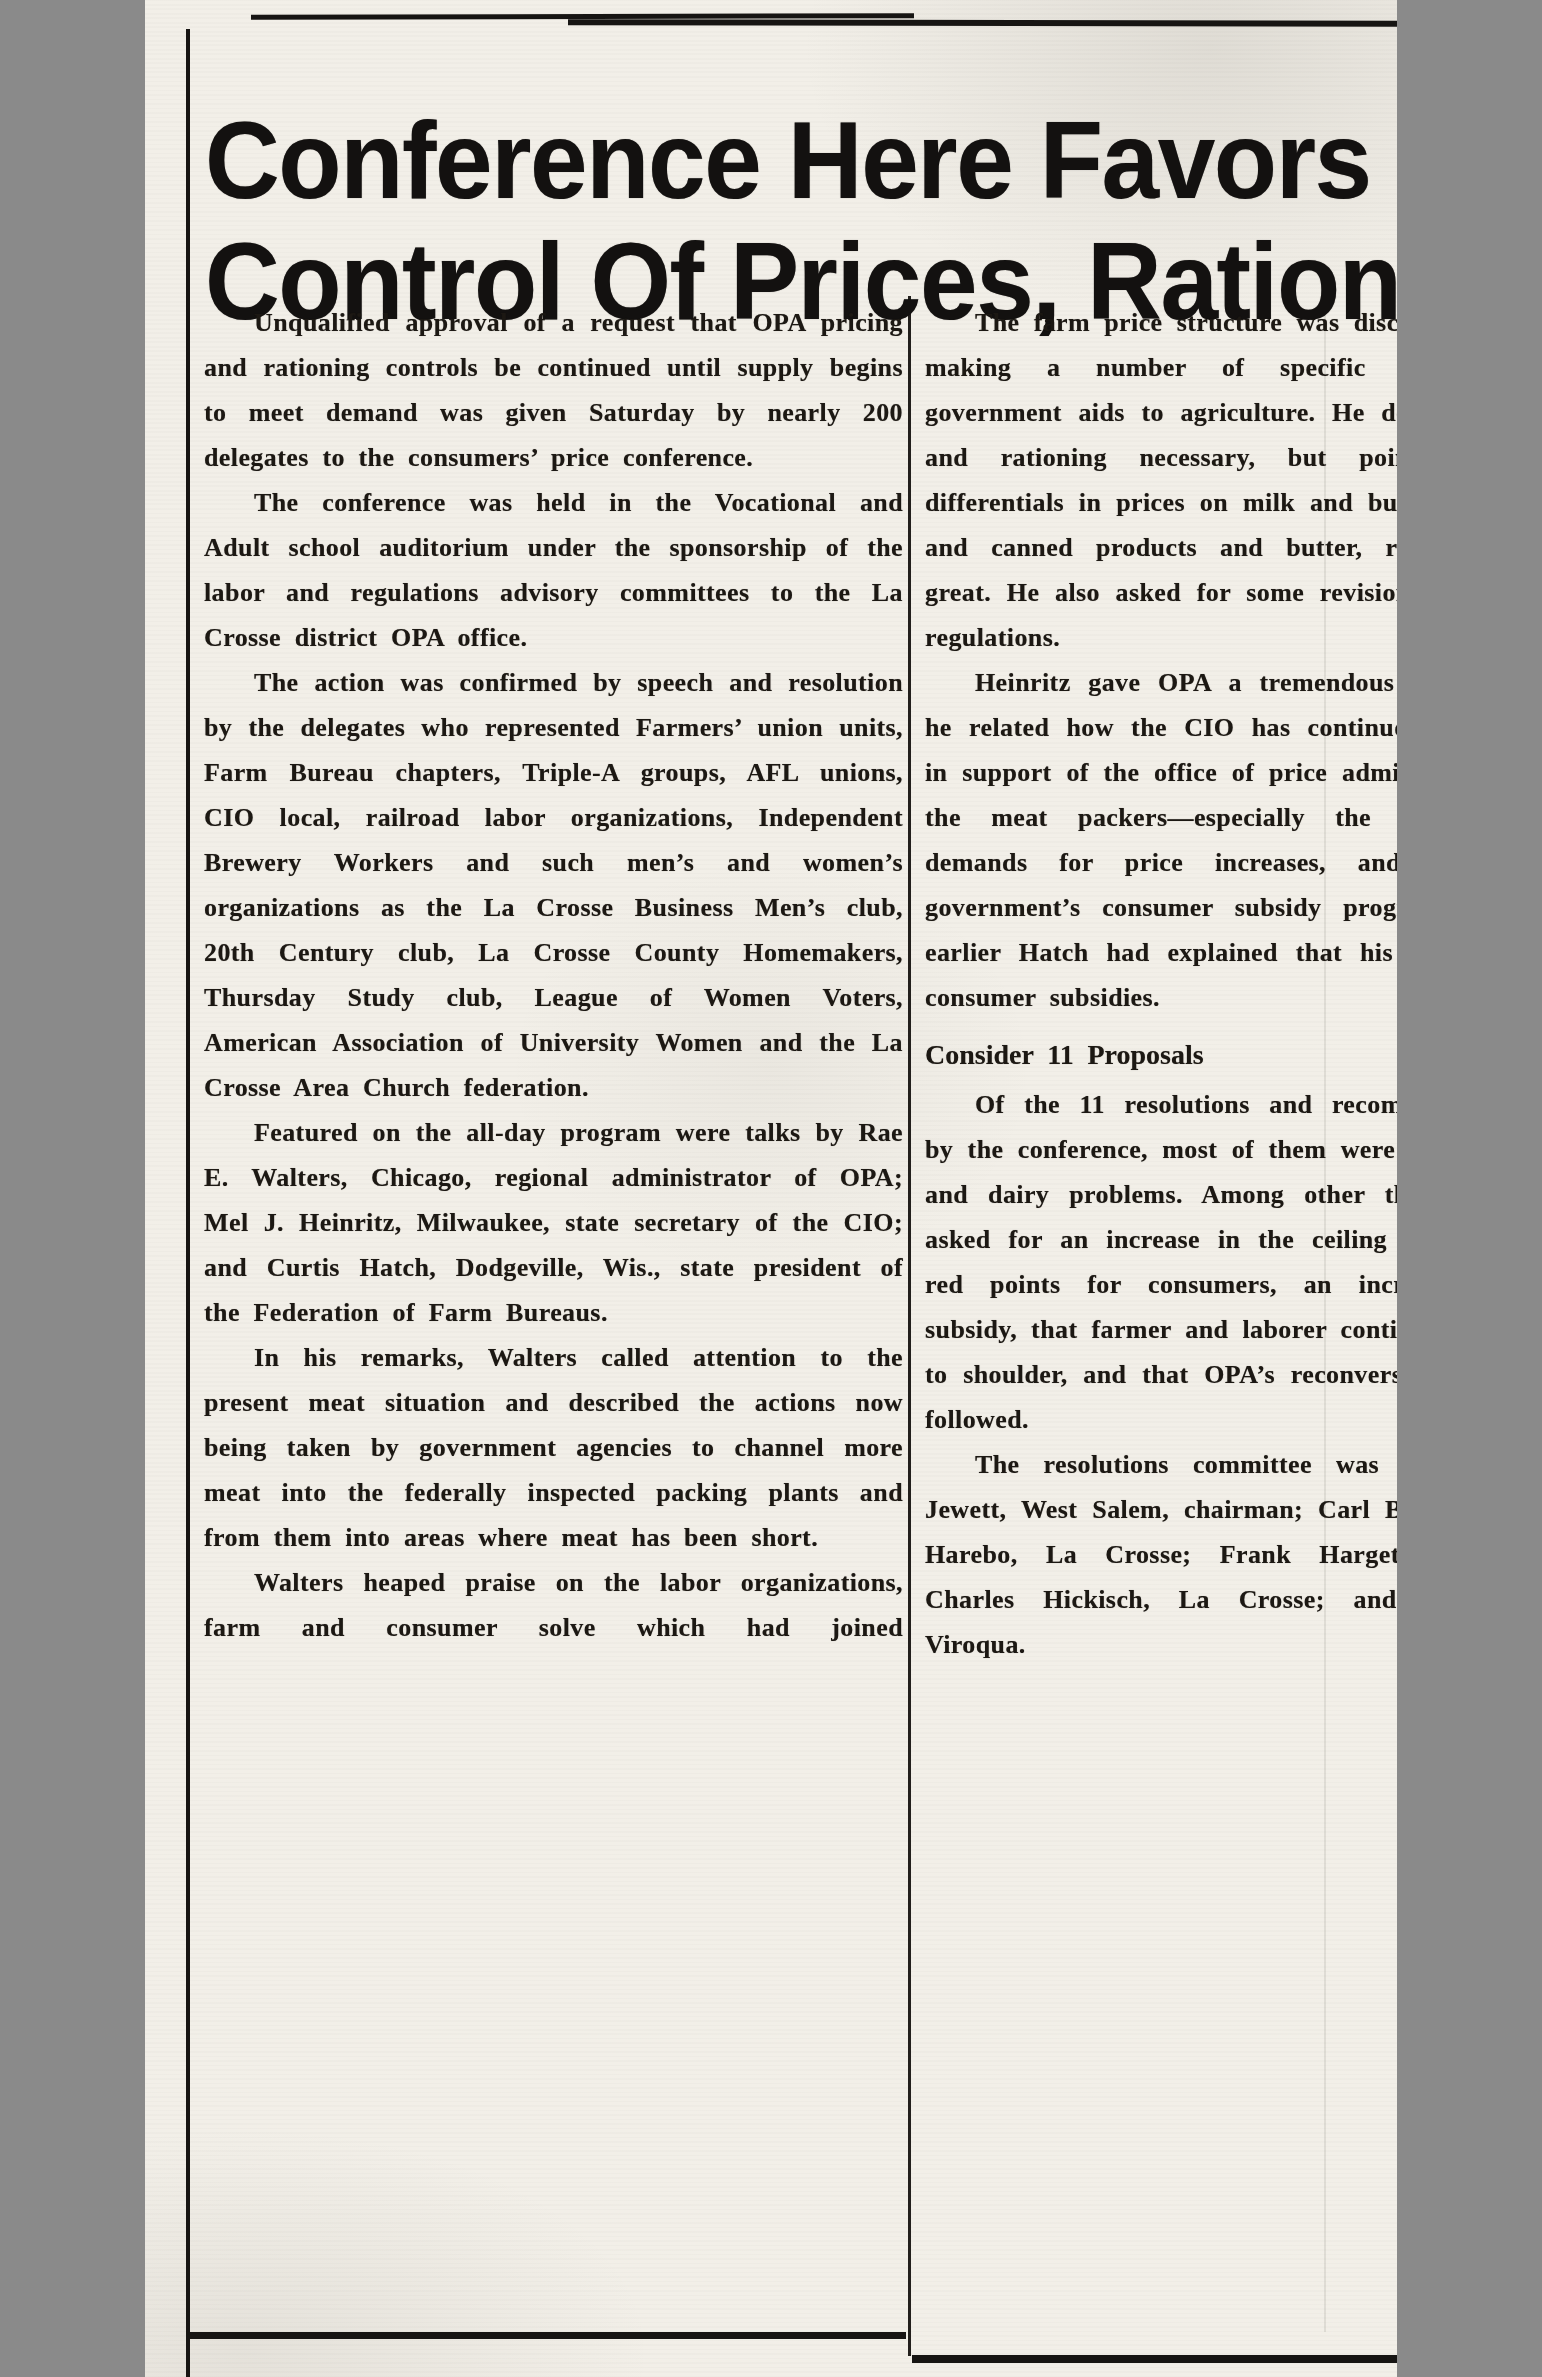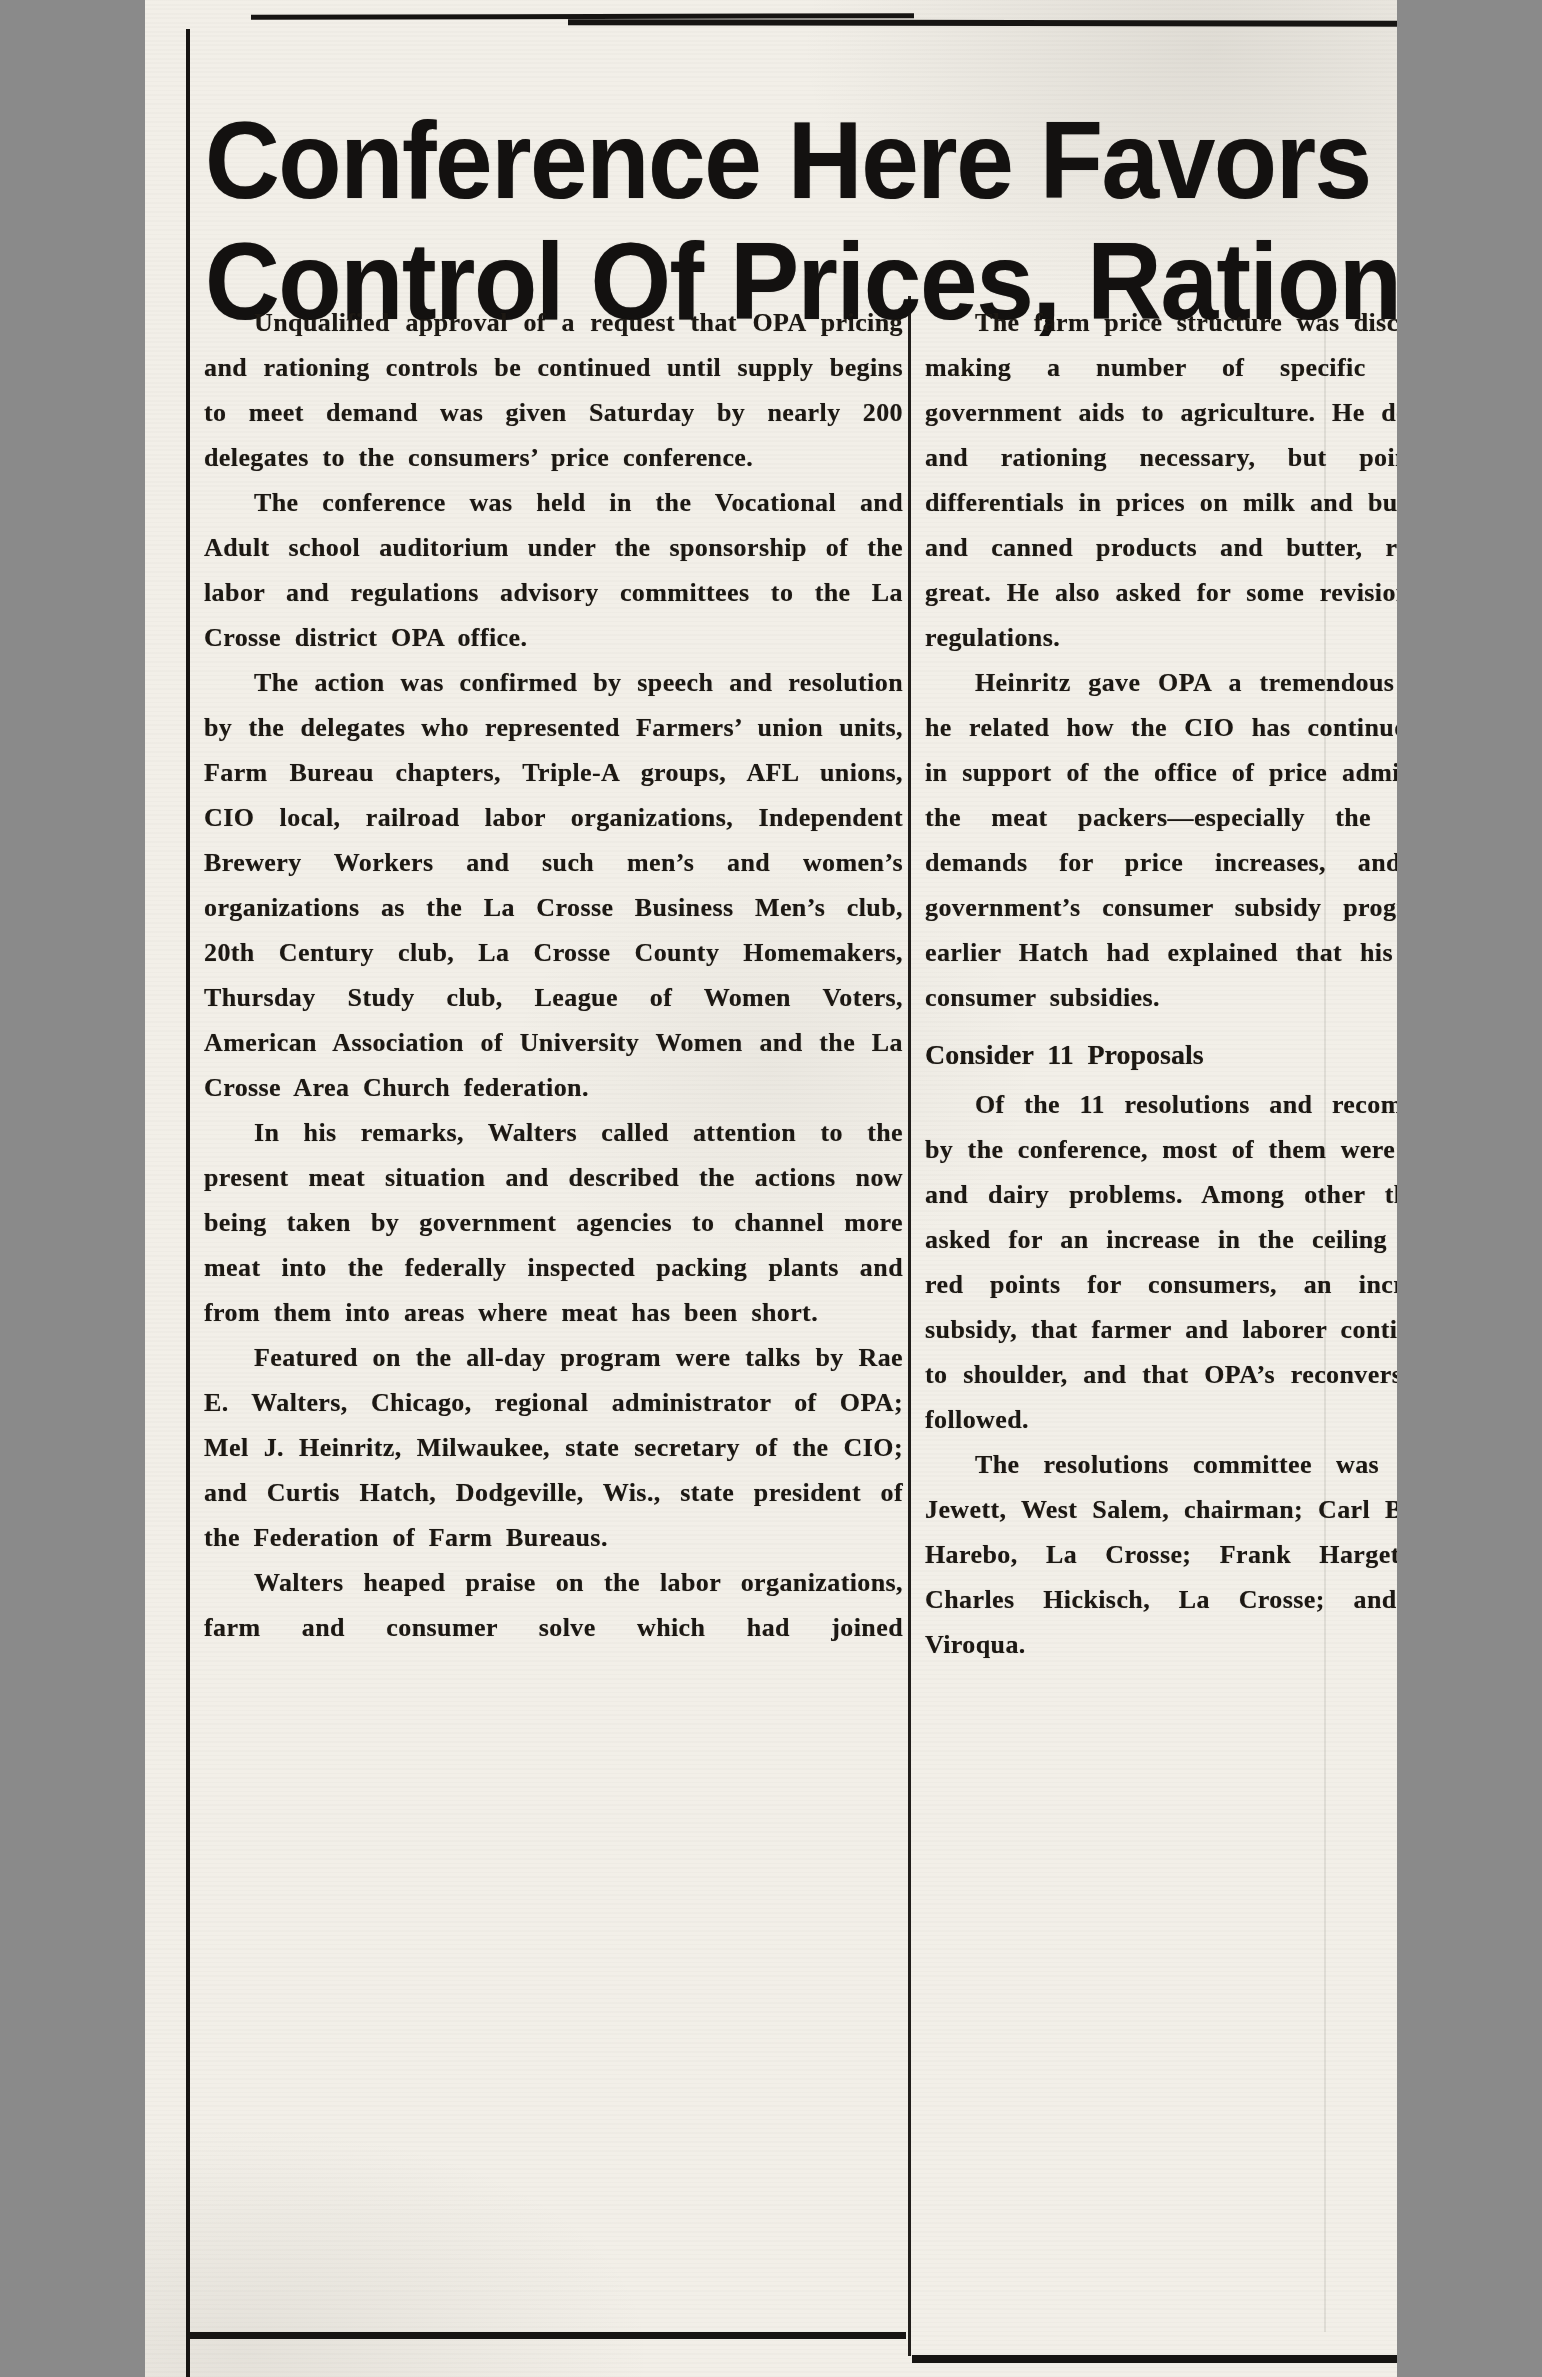--- a/index.html
+++ b/index.html
@@ -91,22 +91,22 @@
     <span style="display:block">Conference Here Favors OPA</span>
     <span style="display:block">Control Of Prices, Rationing</span>
   </h1>
 
   <div class="columns">
 
     <div class="col col-1">
       <p class="indent">Unqualified approval of a request that OPA pricing and rationing controls be continued until supply begins to meet demand was given Saturday by nearly 200 delegates to the consumers’ price conference.</p>
       <p class="indent">The conference was held in the Vocational and Adult school auditorium under the sponsorship of the labor and regulations advisory committees to the La Crosse district OPA office.</p>
       <p class="indent">The action was confirmed by speech and resolution by the delegates who represented Farmers’ union units, Farm Bureau chapters, Triple-A groups, AFL unions, CIO local, railroad labor organizations, Independent Brewery Workers and such men’s and women’s organizations as the La Crosse Business Men’s club, 20th Century club, La Crosse County Homemakers, Thursday Study club, League of Women Voters, American Association of University Women and the La Crosse Area Church federation.</p>
+      <p class="indent">Featured on the all-day program were talks by Rae E. Walters, Chicago, regional administrator of OPA; Mel J. Heinritz, Milwaukee, state secretary of the CIO; and Curtis Hatch, Dodgeville, Wis., state president of the Federation of Farm Bureaus.</p>
       <p class="indent">In his remarks, Walters called attention to the present meat situation and described the actions now being taken by government agencies to channel more meat into the federally inspected packing plants and from them into areas where meat has been short.</p>
-      <p class="indent">Featured on the all-day program were talks by Rae E. Walters, Chicago, regional administrator of OPA; Mel J. Heinritz, Milwaukee, state secretary of the CIO; and Curtis Hatch, Dodgeville, Wis., state president of the Federation of Farm Bureaus.</p>
       <p class="indent cont">Walters heaped praise on the labor organizations, farm and consumer solve which had joined</p>
     </div>
 
     <div class="col col-2">
       <p class="indent">The farm price structure was discussed by Hatch while making a number of specific recommendations in government aids to agriculture. He declared price controls and rationing necessary, but pointed out that the differentials in prices on milk and butterfat used for dried and canned products and butter, respectively, were too great. He also asked for some revision in the cheese price regulations.</p>
       <p class="indent">Heinritz gave OPA a tremendous pat on the back as he related how the CIO has continuously gone on record in support of the office of price administration. He rapped the meat packers—especially the big four—for their demands for price increases, and he endorsed the government’s consumer subsidy program. A few minutes earlier Hatch had explained that his organization opposes consumer subsidies.</p>
       <h3>Consider 11 Proposals</h3>
       <p class="indent">Of the 11 resolutions and recommendations approved by the conference, most of them were concerned with meat and dairy problems. Among other things, the resolutions asked for an increase in the ceiling price on hogs, more red points for consumers, an increase in the butter subsidy, that farmer and laborer continue to work shoulder to shoulder, and that OPA’s reconversion pricing policy be followed.</p>
       <p class="indent">The resolutions committee was made up of L. E. Jewett, West Salem, chairman; Carl Bellack, Tomah; Oscar Harebo, La Crosse; Frank Harget, La Crosse; Mrs. Charles Hickisch, La Crosse; and Harry Horstmann, Viroqua.</p>
     </div>

